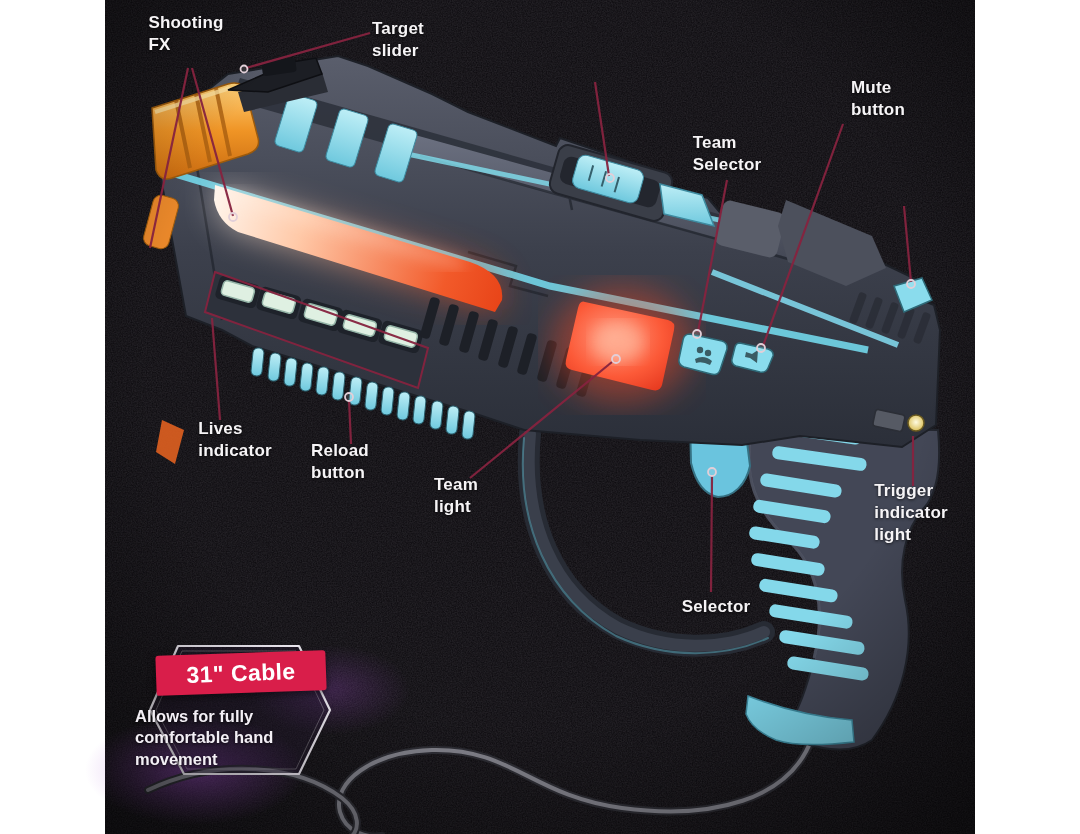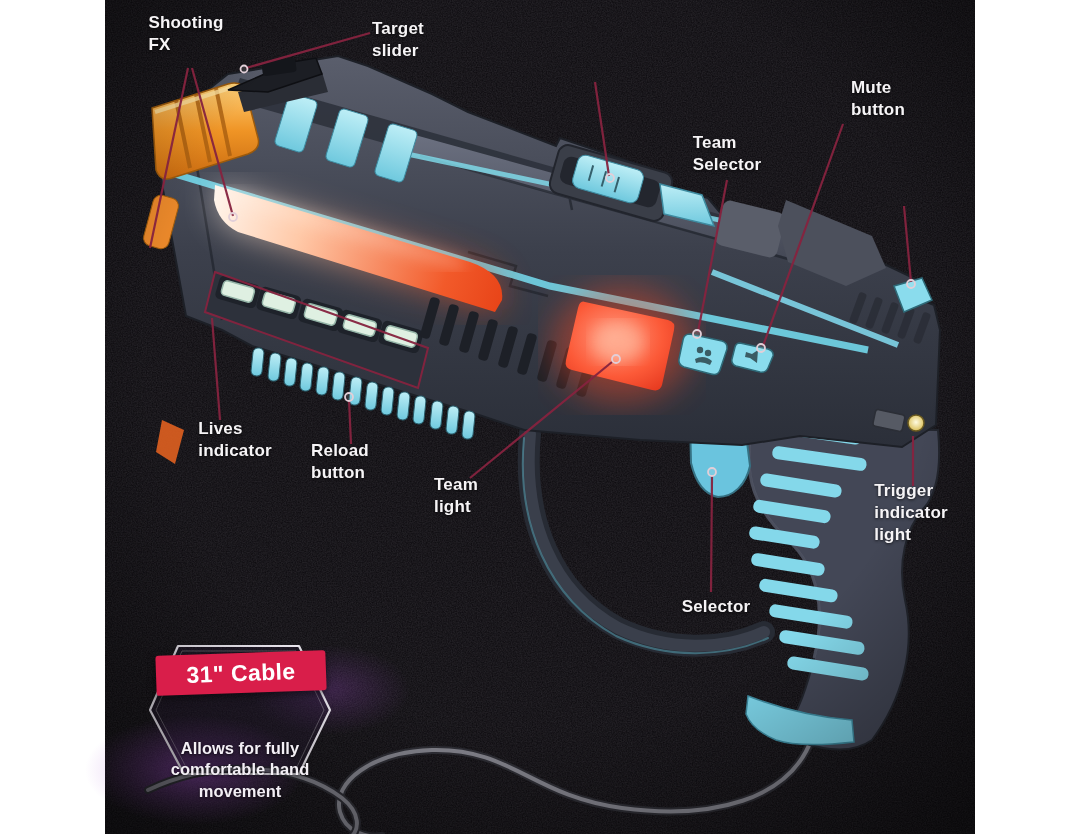--- a/index.html
+++ b/index.html
@@ -9,21 +9,21 @@
   .callout{position:absolute;transform:translateX(-50%);color:#f6f4f6;
            font:700 17px/1.28 "Liberation Sans",sans-serif;text-align:left;
            white-space:pre-line;letter-spacing:.2px;text-shadow:0 1px 3px rgba(0,0,0,.7);}
   .badge-banner{position:absolute;left:156px;top:653px;width:170px;height:40px;
            background:#d91e4a;border-radius:3px;transform:rotate(-2deg);
            display:flex;align-items:center;justify-content:center;
            color:#ffffff;font:700 23px/1 "Liberation Sans",sans-serif;
            letter-spacing:.4px;box-shadow:0 3px 8px rgba(0,0,0,.5);white-space:pre;}
   .badge-desc{position:absolute;left:240px;top:706px;transform:translateX(-50%);
            width:210px;color:#f3eff5;font:700 16.5px/1.3 "Liberation Sans",sans-serif;
-           text-align:center;white-space:pre-line;text-shadow:0 1px 3px rgba(0,0,0,.7);margin-top:32px;}
+           text-align:left;white-space:pre-line;text-shadow:0 1px 3px rgba(0,0,0,.7);}
 </style>
 </head>
 <body>
 
 <div id="stage">
 
 <svg id="art" viewBox="0 0 1080 834">
   <defs>
     <linearGradient id="bodyGrad" x1="0" y1="0" x2="0" y2="1">
       <stop offset="0" stop-color="#5a5e6c"></stop>

